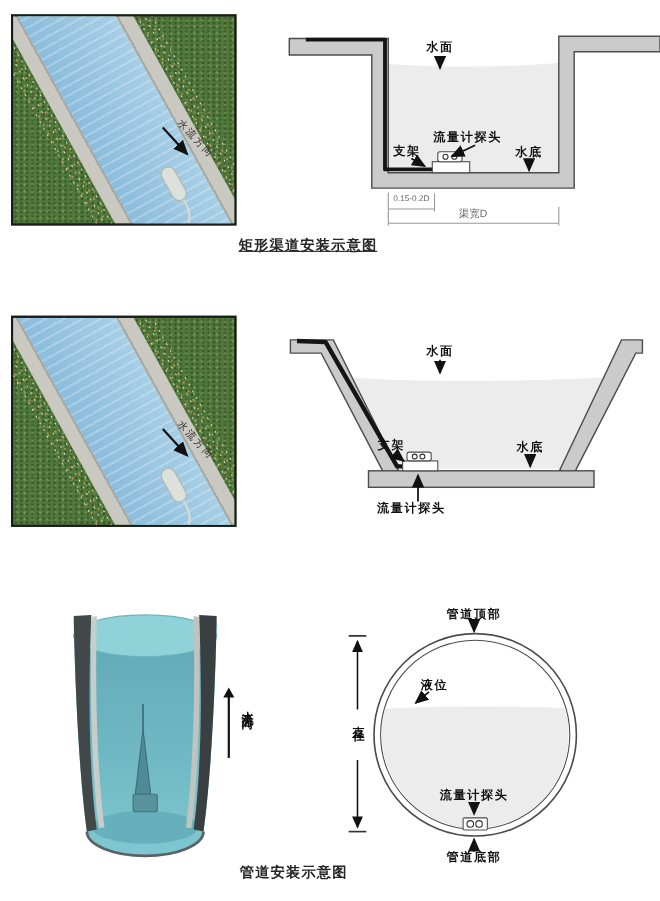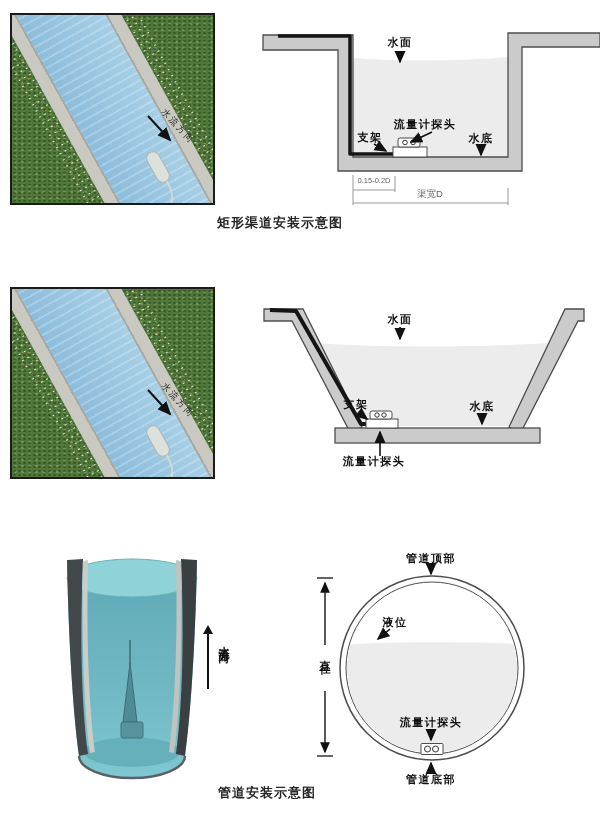--- a/index.html
+++ b/index.html
@@ -42,21 +42,21 @@
   .outline{stroke:#4d4d4d;stroke-width:1.3;}
   
   .pipe-wrap{position:absolute;left:40px;top:545px;width:210px;height:245px;}
   .pipe-arrow{position:absolute;left:167px;top:84px;width:2px;height:60px;background:#111;}
   .pipe-arrow::before{content:'';position:absolute;top:-9px;left:-4px;width:0;height:0;
            border:5px solid transparent;border-bottom:9px solid #111;}
   .pipe-flow-label{position:absolute;left:176px;top:92px;writing-mode:vertical-rl;
            font-weight:bold;font-size:11px;letter-spacing:2px;color:#111;}
   
   .caption{position:absolute;font-weight:bold;font-size:13px;color:#262626;letter-spacing:1px;}
-  .c1{left:217px;top:214px;}
+  .c1{left:217px;top:214px;text-decoration:underline;}
   .c2{left:215px;top:485px;}
   .c3{left:218px;top:784px;}
   .dia-label{position:absolute;left:317px;top:651px;writing-mode:vertical-rl;
            font-weight:bold;font-size:11px;letter-spacing:3px;color:#111;}
 </style>
 </head>
 <body>
 
 <div class="stage">
 

